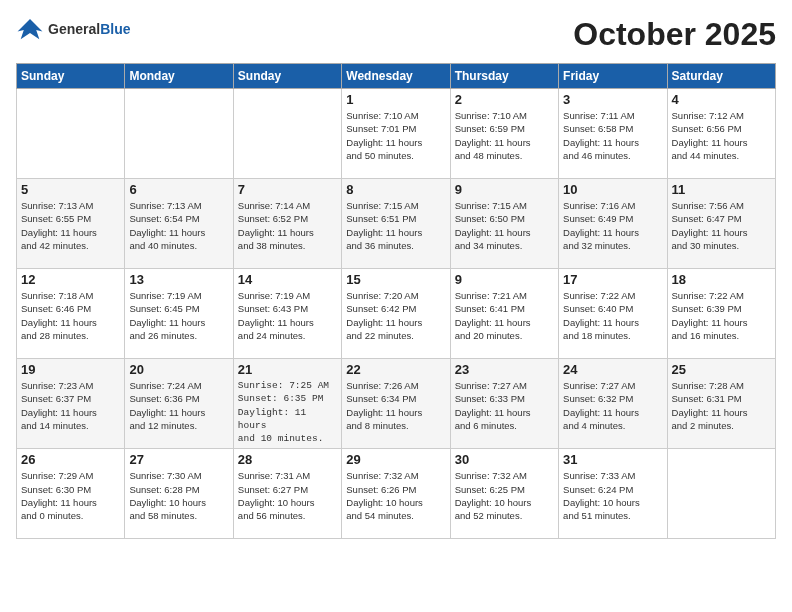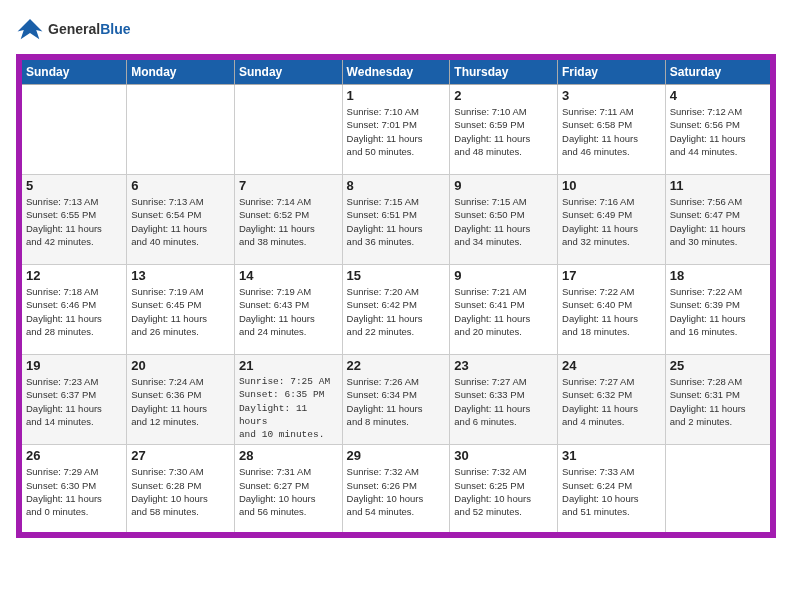--- a/index.html
+++ b/index.html
@@ -43,21 +43,21 @@
       font-weight: bold;
       color: #222;
     }
     .location {
       font-size: 15px;
       color: #444;
     }
     .calendar {
       width: 100%;
       border-collapse: collapse;
-      border: 6px solid #a21caf;
+      border: 1px solid #a21caf;
     }
     .calendar th {
       background: #1a5fa8;
       color: #fff;
       font-size: 12px;
       font-weight: bold;
       padding: 5px 4px;
       text-align: left;
       border: 1px solid #aaa;
     }
@@ -101,20 +101,21 @@
   <div class="logo">
     <svg class="logo-bird" viewBox="0 0 36 36">
       <polygon points="18,4 34,20 26,18 30,30 18,22 6,30 10,18 2,20" fill="#1a5fa8"></polygon>
     </svg>
     <div class="logo-text">
       <span class="general">General</span>
       <span class="blue">Blue</span>
     </div>
   </div>
   <div class="title-block">
+    <div class="month-title">October 2025</div>
   </div>
 </div>
 
 <table class="calendar">
   <thead>
     <tr>
     <th>Sunday</th>
         <th>Monday</th>
         <th>Sunday</th>
         <th>Wednesday</th>

